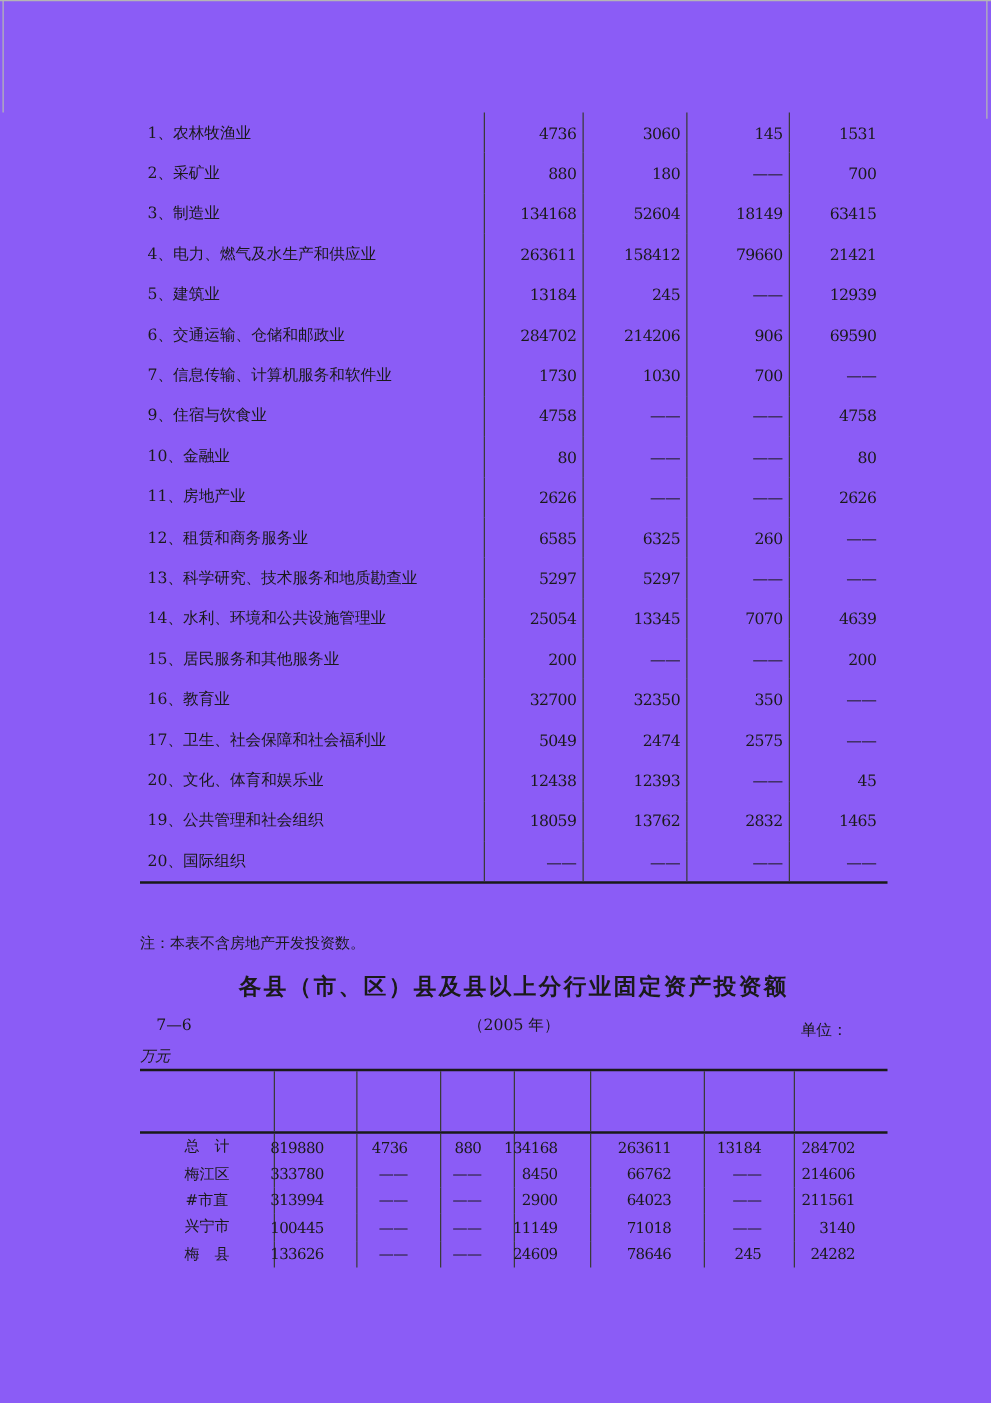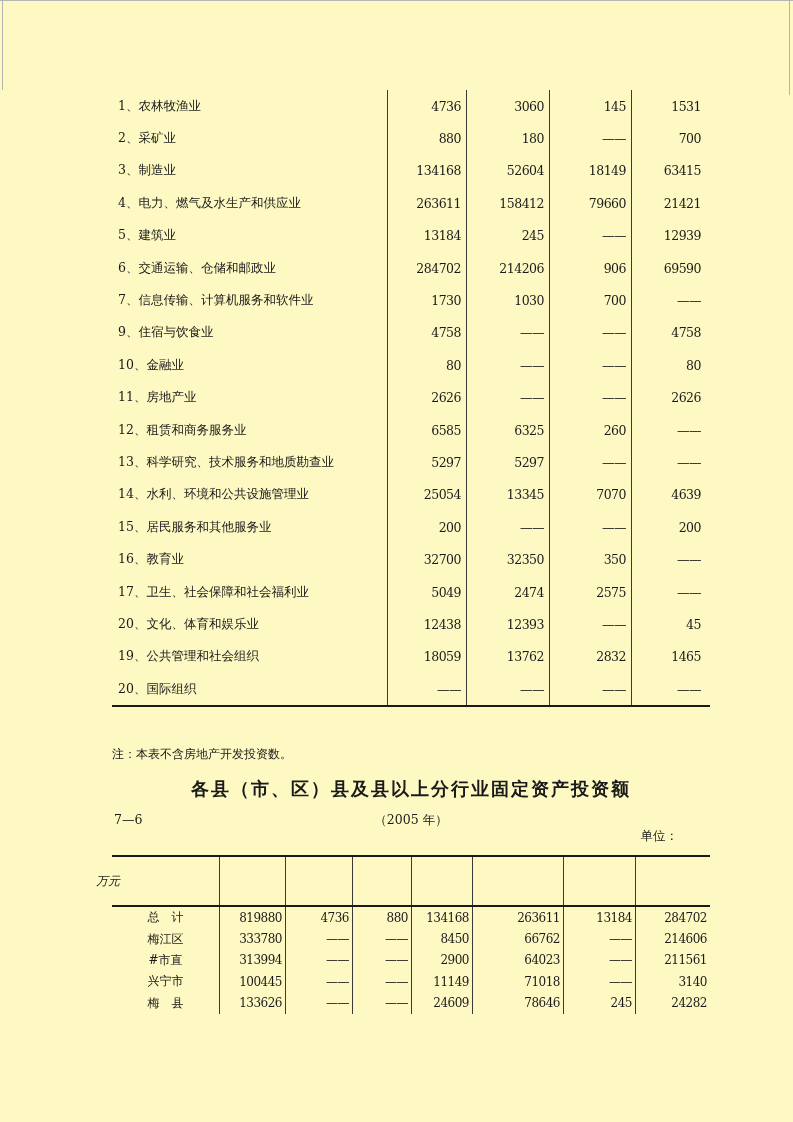--- a/index.html
+++ b/index.html
@@ -4,21 +4,21 @@
 <style>
   * { margin: 0; padding: 0; box-sizing: border-box; }
   html, body { background: #ffffff; }
   body {
     width: 793px; height: 1122px;
     font-family: "DejaVu Serif", "Liberation Serif", serif;
     color: #1a1a1a;
     position: relative;
     overflow: hidden;
   }
-  .page { position: absolute; inset: 0; background: #fef9c3; }
+  .page { position: absolute; inset: 0; background: #8b5cf6; }
 
   
   .edge { position: absolute; background: #b5b5b5; }
   .edge-top  { top: 0; left: 0; width: 793px; height: 1px; }
   .edge-left { top: 0; left: 2px; width: 1px; height: 90px; }
   .edge-right{ top: 0; left: 789px; width: 1px; height: 95px; }
 
   
   .ttable {
     position: absolute; left: 112px; top: 90px; width: 598px;
@@ -42,26 +42,26 @@
   }
 
   
   .title {
     position: absolute; left: 112px; top: 777px; width: 598px;
     text-align: center;
     font-family: "DejaVu Sans", "Liberation Sans", sans-serif;
     font-weight: bold; font-size: 18px; letter-spacing: 2px;
   }
   .meta { position: absolute; left: 112px; top: 812px; width: 598px; height: 18px; font-size: 12.5px; }
-  .meta .tno  { position: absolute; left: 2px; top: 0; }
+  .meta .tno  { position: absolute; left: 13px; top: 0; }
   .meta .year { display: block; text-align: center; }
-  .meta .unit { position: absolute; right: 32px; top: 16px; }
+  .meta .unit { position: absolute; right: 32px; top: 4px; }
   .unitval {
-    position: absolute; left: 96px; top: 837px;
-    font-size: 12px; font-style: italic; margin-top: 36px;
+    position: absolute; left: 112px; top: 837px;
+    font-size: 12px; font-style: italic;
   }
 
   
   .btable {
     position: absolute; left: 112px; top: 855px; width: 598px;
     border-top: 2px solid #1a1a1a;
   }
   .bhead {
     display: grid;
     grid-template-columns: 108px 66px 67px 59px 61px 91px 72px 74px;
@@ -76,21 +76,21 @@
   }
   .hcell:not(:last-child) { border-right: 1px solid #3a3a3a; }
 
   .brow {
     display: grid;
     grid-template-columns: 108px 66px 67px 59px 61px 91px 72px 74px;
     height: 21.4px;
   }
   .brow .bcell { height: 100%; display: flex; align-items: center; font-size: 12px; }
   .brow .blabel { justify-content: center; text-align: right; }
-  .brow .bnum { justify-content: flex-end; padding-right: 3px; }
+  .brow .bnum { justify-content: flex-end; padding-right: 26px; }
   .brow .bcell:not(:last-child) { border-right: 1px solid #3a3a3a; }
 
   .dashable { letter-spacing: -0.5px; }
 </style>
 </head>
 <body>
 
 <div class="page">
 
   <div class="edge edge-top"></div>

